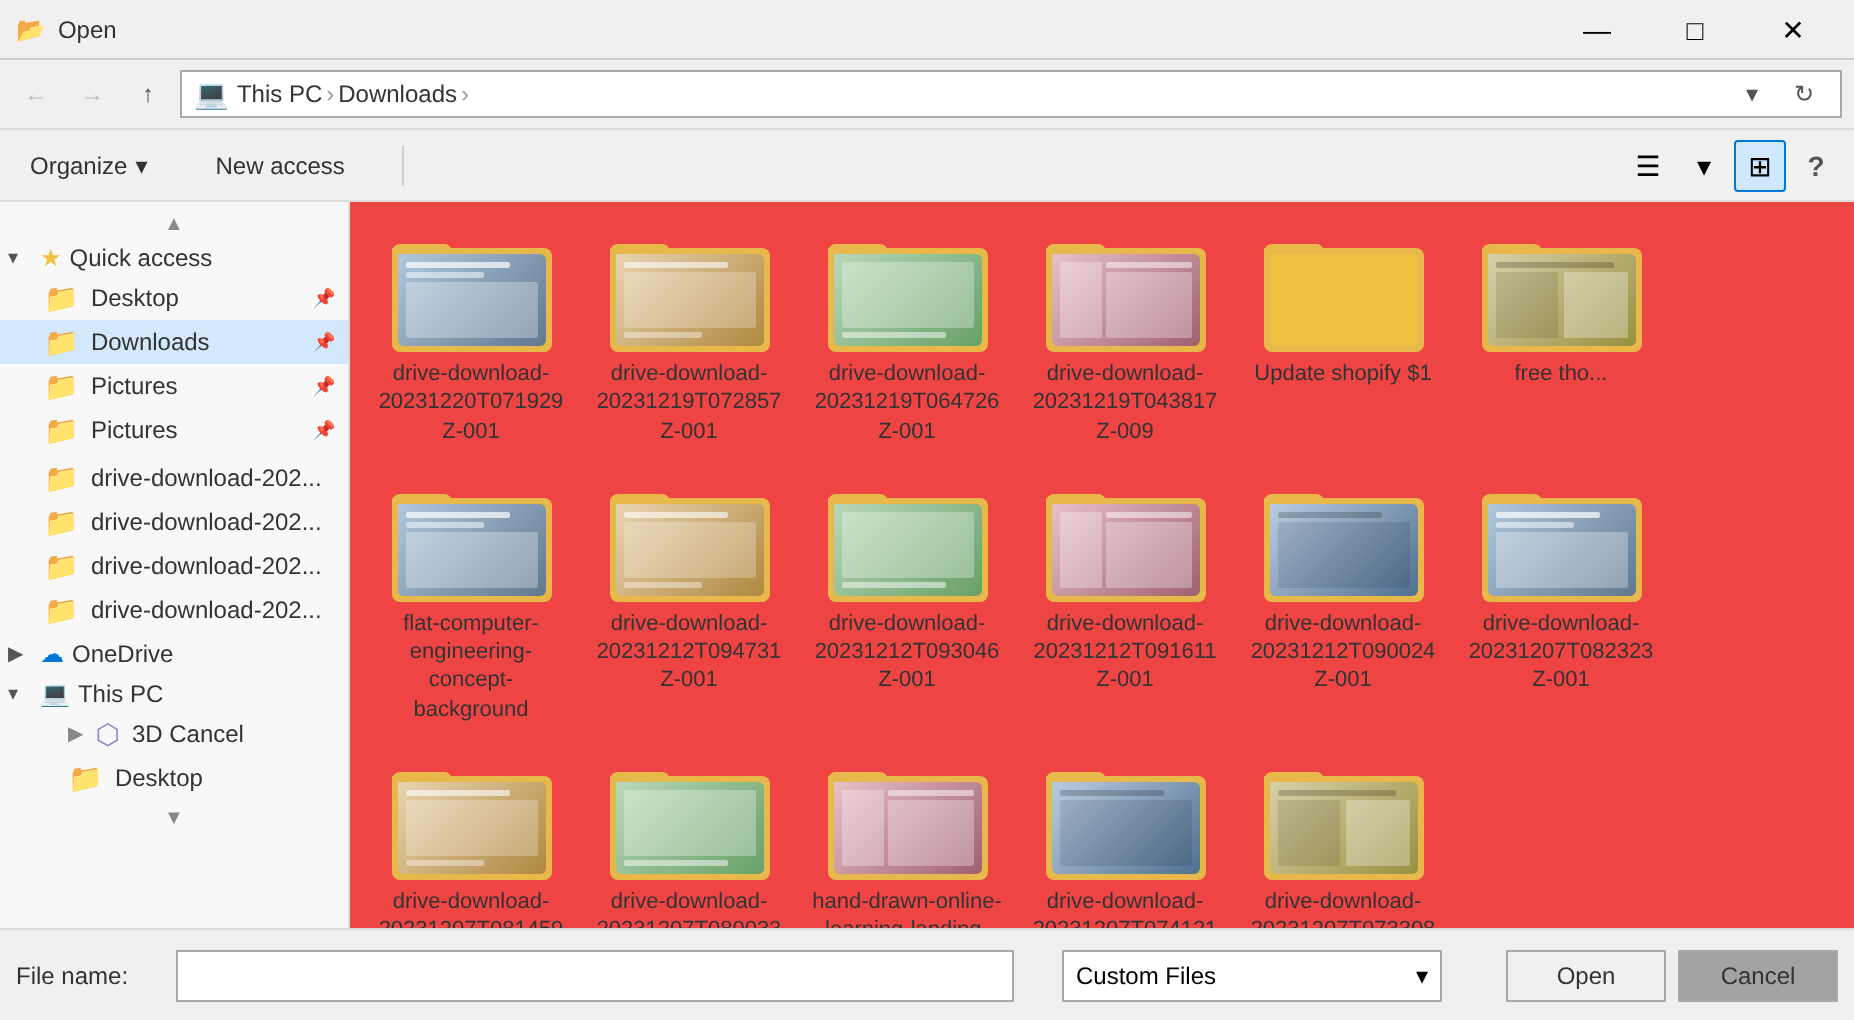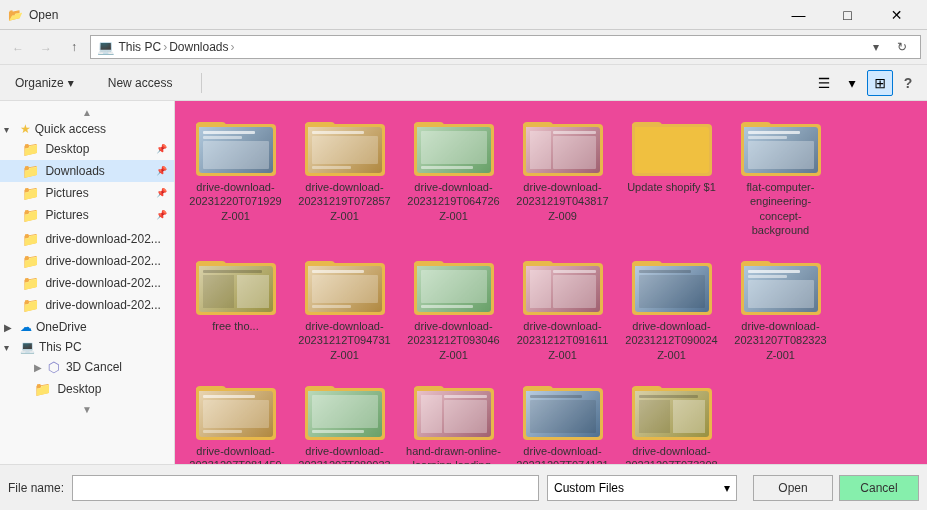--- a/index.html
+++ b/index.html
@@ -134,21 +134,21 @@
     .folder-icon-yellow { color: #e8b84b; }
     .folder-icon-blue { color: #4a8fc1; }
     .sidebar-scroll-indicator {
       display: flex; justify-content: center; padding: 2px;
       color: #888; font-size: 10px; cursor: pointer;
     }
 
     
     .file-area {
       flex: 1;
-      background: #ec4899;
+      background: #ef4444;
       overflow-y: auto;
       padding: 8px;
       display: flex;
       flex-direction: column;
     }
     .file-area::-webkit-scrollbar { width: 8px; }
     .file-area::-webkit-scrollbar-thumb { background: #ccc; }
 
     .files-grid {
       display: flex;
@@ -207,21 +207,21 @@
     }
 
     
     .bottom-bar {
       height: 46px;
       background: #f0f0f0;
       border-top: 1px solid #ddd;
       display: flex;
       align-items: center;
       padding: 0 8px;
-      gap: 8px;
+      gap: 24px;
     }
     .file-name-label { font-size: 12px; color: #333; white-space: nowrap; }
     .file-name-input {
       flex: 1;
       height: 26px;
       border: 1px solid #aaa;
       padding: 0 6px;
       font-size: 12px;
       background: white;
     }
@@ -230,21 +230,21 @@
       border: 1px solid #aaa;
       padding: 0 6px;
       font-size: 12px;
       background: white;
       display: flex; align-items: center; justify-content: space-between;
       cursor: pointer;
     }
     .bottom-actions { display: flex; gap: 6px; margin-left: 8px; }
     .action-btn {
       min-width: 80px; height: 26px;
-      background: #86efac; border: 1px solid #aaa;
+      background: #a3a3a3; border: 1px solid #aaa;
       cursor: pointer; font-size: 12px; color: #333;
       padding: 0 16px;
     }
     .action-btn.primary { background: #f0f0f0; }
 
     .mini-ui { display: flex; flex-direction: column; gap: 2px; padding: 4px; width: 100%; height: 100%; }
     .mini-bar { height: 3px; background: rgba(255,255,255,0.6); border-radius: 1px; }
     .mini-bar.short { width: 60%; }
     .mini-bar.medium { width: 80%; }
     .mini-content { flex: 1; background: rgba(255,255,255,0.3); border-radius: 1px; }
@@ -461,48 +461,48 @@
         </div>
       </div>
     </div>
     <div class="file-name">Update shopify $1</div>
   </div>
         <div class="file-item">
     <div class="file-thumbnail">
       <div class="folder-with-thumb">
         <div class="folder-tab"></div>
         <div class="folder-base"></div>
-        <div class="folder-inner" style="background: linear-gradient(135deg, #b0c8dc 0%, #607890 100%);">
-          <div class="mini-ui">
-                  <div class="mini-bar medium" style="background:rgba(255,255,255,0.7)"></div>
-                  <div class="mini-bar short" style="background:rgba(255,255,255,0.5)"></div>
-                  <div class="mini-content"></div>
-                </div>
-        </div>
-      </div>
-    </div>
-    <div class="file-name">flat-computer-engineering-concept-background</div>
-  </div>
-        <div class="file-item">
-    <div class="file-thumbnail">
-      <div class="folder-with-thumb">
-        <div class="folder-tab"></div>
-        <div class="folder-base"></div>
         <div class="folder-inner" style="background: linear-gradient(135deg, #d8d0a8 0%, #989040 100%);">
           <div class="mini-ui">
                   <div class="mini-bar" style="background:rgba(0,0,0,0.2);width:90%"></div>
                   <div style="display:flex;gap:3px;flex:1;">
                     <div style="flex:1;background:rgba(0,0,0,0.1)"></div>
                     <div style="flex:1;background:rgba(255,255,255,0.3)"></div>
                   </div>
                 </div>
         </div>
       </div>
     </div>
     <div class="file-name">free tho...</div>
+  </div>
+        <div class="file-item">
+    <div class="file-thumbnail">
+      <div class="folder-with-thumb">
+        <div class="folder-tab"></div>
+        <div class="folder-base"></div>
+        <div class="folder-inner" style="background: linear-gradient(135deg, #b0c8dc 0%, #607890 100%);">
+          <div class="mini-ui">
+                  <div class="mini-bar medium" style="background:rgba(255,255,255,0.7)"></div>
+                  <div class="mini-bar short" style="background:rgba(255,255,255,0.5)"></div>
+                  <div class="mini-content"></div>
+                </div>
+        </div>
+      </div>
+    </div>
+    <div class="file-name">flat-computer-engineering-concept-background</div>
   </div>
         <div class="file-item">
     <div class="file-thumbnail">
       <div class="folder-with-thumb">
         <div class="folder-tab"></div>
         <div class="folder-base"></div>
         <div class="folder-inner" style="background: linear-gradient(135deg, #e8d4b0 0%, #b08840 100%);">
           <div class="mini-ui">
                   <div class="mini-bar medium" style="background:rgba(255,255,255,0.6)"></div>
                   <div class="mini-content" style="background:rgba(255,255,255,0.25)"></div>

